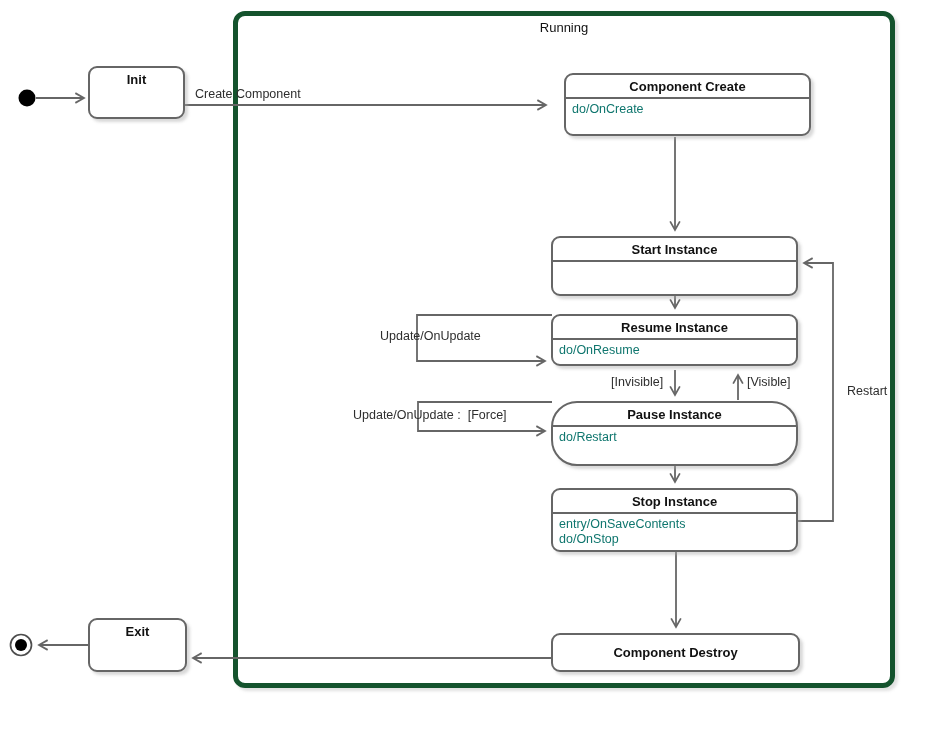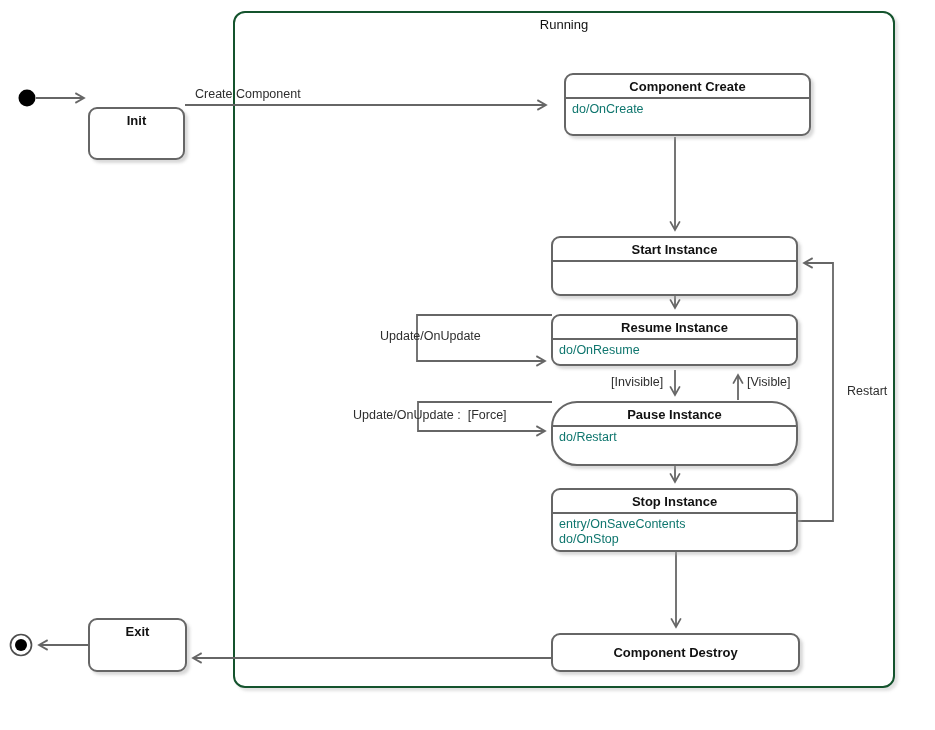--- a/index.html
+++ b/index.html
@@ -11,21 +11,21 @@
     color: #000;
     overflow: hidden;
     background: #ffffff;
   }
   .layer { position: absolute; left: 0; top: 0; }
 
   
   .composite {
     position: absolute;
     box-sizing: border-box;
-    border: 2px solid #14532d;
+    border: 5px solid #14532d;
     border-radius: 12px;
     background: transparent;
     box-shadow: 3px 3px 3px rgba(170,170,170,0.35);
     z-index: 1;
   }
   .composite-title {
     position: absolute;
     top: 4px; left: 0; right: 0;
     text-align: center;
     font-size: 13px;
@@ -116,21 +116,21 @@
     <path d="M551,658 L193,658" fill="none" stroke="#666666" stroke-width="1.8" marker-end="url(#arrow)"></path>
 
     <path d="M88,645 L39,645" fill="none" stroke="#666666" stroke-width="1.8" marker-end="url(#arrow)"></path>
 
     <g>
       <circle cx="21" cy="645" r="10.5" fill="#ffffff" stroke="#4d4d4d" stroke-width="1.7"></circle>
       <circle cx="21" cy="645" r="6" fill="#000000"></circle>
     </g>
   </svg>
 
-  <div class="state simple" style="left:88px; top:66px; width:97px; height:53px;margin-top:41px;">
+  <div class="state simple" style="left:88px; top:66px; width:97px; height:53px;">
     <div class="state-title">Init</div>
   </div>
 
   <div class="state simple" style="left:88px; top:618px; width:99px; height:54px;">
     <div class="state-title">Exit</div>
   </div>
 
   <div class="state compartments" style="left:528px; top:73px; width:247px; height:63px;margin-left:36px;">
     <div class="state-title">Component Create</div>
     <div class="state-body">

